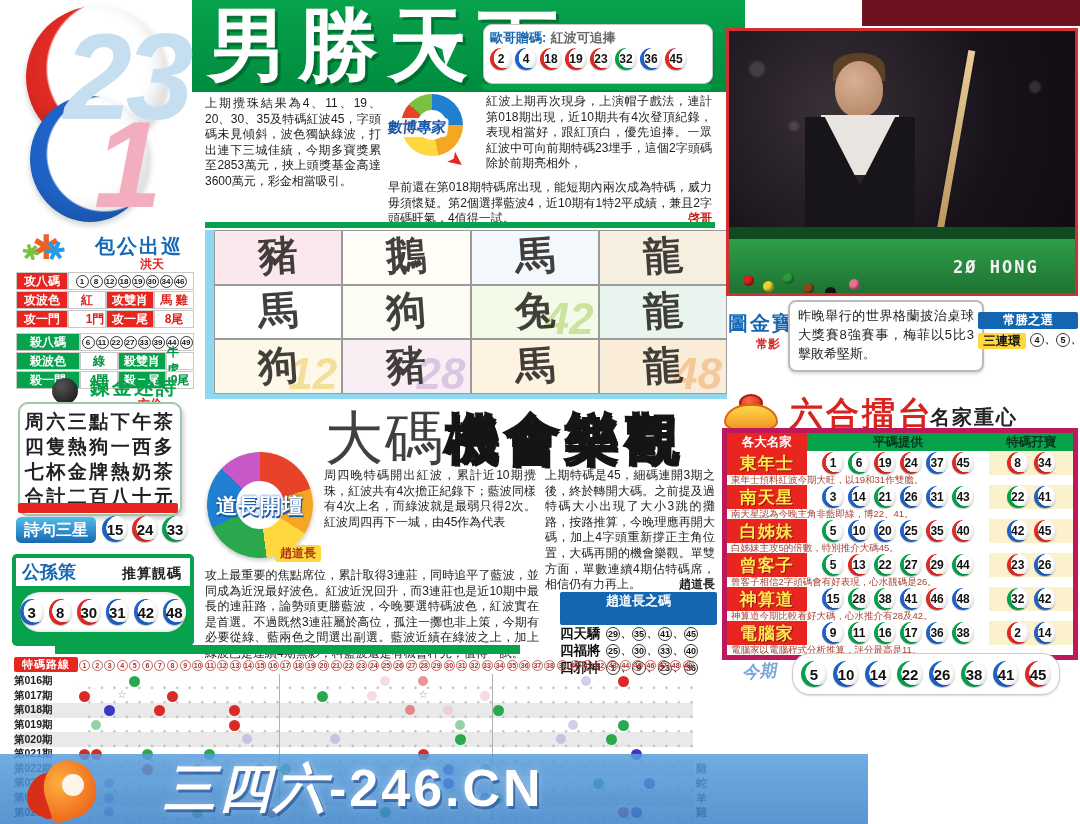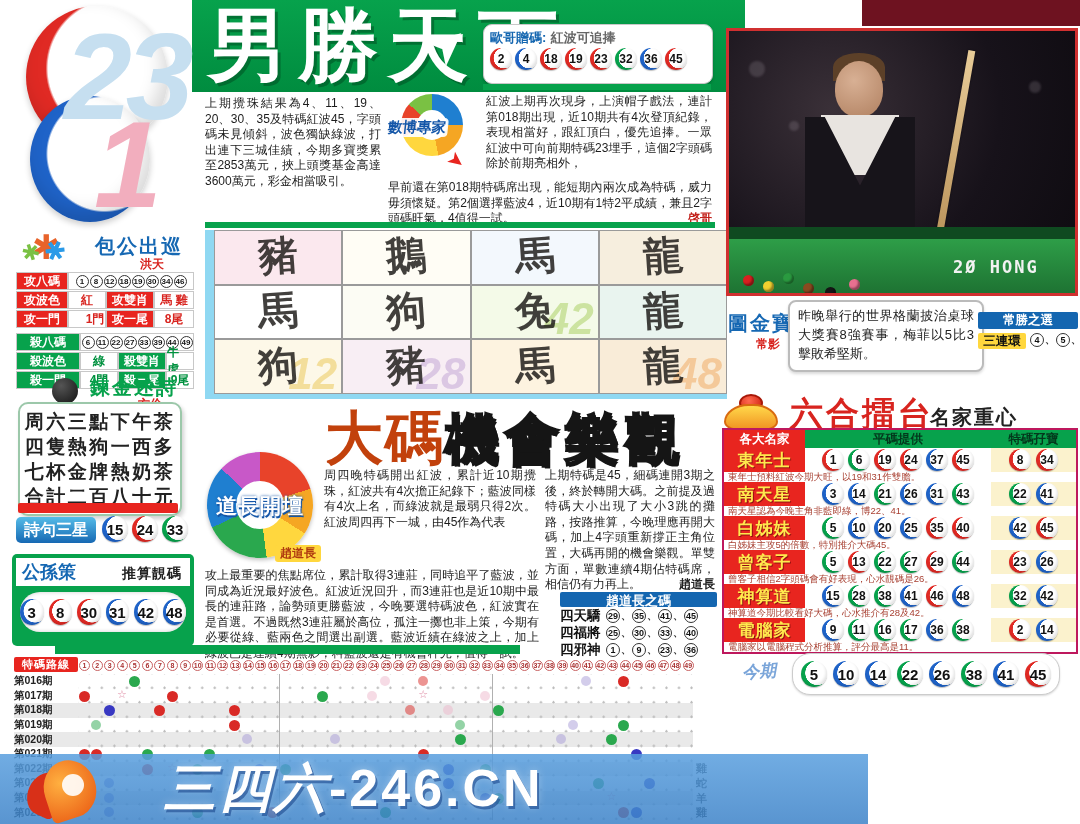--- a/index.html
+++ b/index.html
@@ -63,33 +63,33 @@
   .star-ic{font-size:34px;line-height:1;}
   #bomb-icon{width:26px;height:26px;border-radius:50%;background:radial-gradient(circle at 35% 30%,#555,#111);}
   
   #zodiac{border-left:9px solid #8fd8f2;border-bottom:5px solid #8fd8f2;background:#fff;
     display:grid;grid-template-columns:repeat(4,1fr);grid-template-rows:repeat(3,1fr);}
   .zcell{border:1px solid #9a9a9a;position:relative;overflow:hidden;}
   .zanimal{position:absolute;left:50%;top:50%;transform:translate(-50%,-52%) rotate(-4deg);
     font-family:"DejaVu Serif",serif;font-weight:700;font-size:40px;color:rgba(25,22,20,.82);}
   .znum{position:absolute;right:4px;bottom:-6px;font-size:44px;font-weight:900;opacity:.45;font-style:italic;}
   
-  #main-head-red{color:#c2410c;font-weight:700;font-size:58px;letter-spacing:2px;}
+  #main-head-red{color:#404040;font-weight:400;font-size:58px;letter-spacing:2px;}
   #main-head-black{color:#fff;font-weight:900;font-size:54px;letter-spacing:6px;
      -webkit-text-stroke:2.5px #151515;text-shadow:2px 2px 0 #151515;}
   #donut{width:106px;height:106px;border-radius:50%;position:relative;
     background:conic-gradient(#e8432a 0 20%,#f5a623 20% 34%,#ffd73e 34% 48%,#2aa84e 48% 68%,#1f7fd0 68% 87%,#c858c8 87% 100%);
     box-shadow:0 2px 4px rgba(0,0,0,.25);}
   #donut::after{content:"";position:absolute;left:29px;top:29px;width:48px;height:48px;border-radius:50%;background:#fff;}
   #donut-label{position:absolute;left:-6px;top:40px;width:118px;text-align:center;color:#fff;font-weight:900;
     font-size:21px;letter-spacing:1px;text-shadow:0 0 3px #1456a8,1px 2px 0 #1456a8;z-index:2;}
   #donut-author{position:absolute;right:-4px;bottom:2px;background:#ffd73e;color:#b03a10;font-size:12px;
     font-weight:bold;padding:0 5px;border-radius:3px;z-index:2;}
   #zhao-table{font-size:12px;}
-  #zhao-head{background:#1466b0;color:#fff;font-weight:900;font-size:13px;text-align:center;height:15px;line-height:17px;border-radius:2px;}
+  #zhao-head{background:#1466b0;color:#fff;font-weight:900;font-size:13px;text-align:center;height:33px;line-height:17px;border-radius:2px;}
   .zhao-row{display:flex;align-items:center;height:17px;}
   .zhao-lab{width:46px;font-weight:900;font-size:13.5px;color:#111;}
   .zhao-nums{display:flex;align-items:center;}
   
   #photo{background:radial-gradient(circle at 30% 30%,#3a3038 0,#17121a 55%,#0d0a0f 100%);
     border:3px solid #d03030;box-sizing:border-box;overflow:hidden;}
   .bokeh{position:absolute;border-radius:50%;background:rgba(200,190,200,.18);filter:blur(1px);}
   #head{background:radial-gradient(circle at 40% 35%,#d8b094,#b08060);border-radius:50% 50% 46% 46%;}
   #hair{background:#5c4028;border-radius:50% 50% 0 0;}
   #shirt{background:#e8e4e0;}
@@ -108,21 +108,21 @@
   #pick-bar{background:#1466b0;color:#fff;font-weight:900;font-size:12.5px;display:flex;align-items:center;justify-content:center;border-radius:2px;}
   #pick-chip{background:#ffd73e;color:#111;font-weight:900;font-size:12.5px;display:flex;align-items:center;justify-content:center;border-radius:2px;}
   
   #arena-title{color:#d8241f;font-weight:900;font-size:33px;letter-spacing:3px;}
   #arena-sub{color:#222;font-weight:bold;font-size:20px;letter-spacing:2px;}
   #ingot{position:relative;}
   #ingot .boat{position:absolute;left:2px;top:18px;width:54px;height:28px;border-radius:50% 50% 42% 42%/70% 70% 40% 40%;
     background:linear-gradient(#ffd84a,#f09020);border:2px solid #d86a10;box-sizing:border-box;}
   #ingot .knob{position:absolute;left:17px;top:8px;width:24px;height:18px;border-radius:50%;
     background:radial-gradient(circle at 40% 35%,#ff6a50,#d02010);border:2px solid #a81808;box-sizing:border-box;}
-  #arena-table{border:2px solid #be185d;box-sizing:border-box;}
+  #arena-table{border:5px solid #be185d;box-sizing:border-box;}
   .arena-hrow{display:flex;height:18px;font-weight:900;font-size:12.5px;}
   .ah-name{width:82px;background:#e8251f;color:#fff;display:flex;align-items:center;justify-content:center;}
   .ah-balls{width:188px;background:#07a24c;color:#083;color:#053;display:flex;align-items:center;justify-content:center;color:#03381c;}
   .ah-spec{width:86px;background:#07a24c;display:flex;align-items:center;justify-content:center;color:#03381c;}
   .arena-row{display:flex;height:24px;}
   .ar-name{width:82px;background:#e8251f;color:#ffe94d;font-weight:900;font-size:17px;letter-spacing:1px;
     display:flex;align-items:center;justify-content:center;text-shadow:1px 1px 0 #901010;}
   .ar-balls{width:188px;display:flex;align-items:center;justify-content:center;gap:4px;background:#fff;}
   .ar-spec{width:86px;display:flex;align-items:center;justify-content:center;gap:5px;background:#fbf2cd;}
   .arena-note{height:10px;font-size:9.5px;color:#a84032;display:flex;align-items:center;padding-left:4px;background:#fff;}

